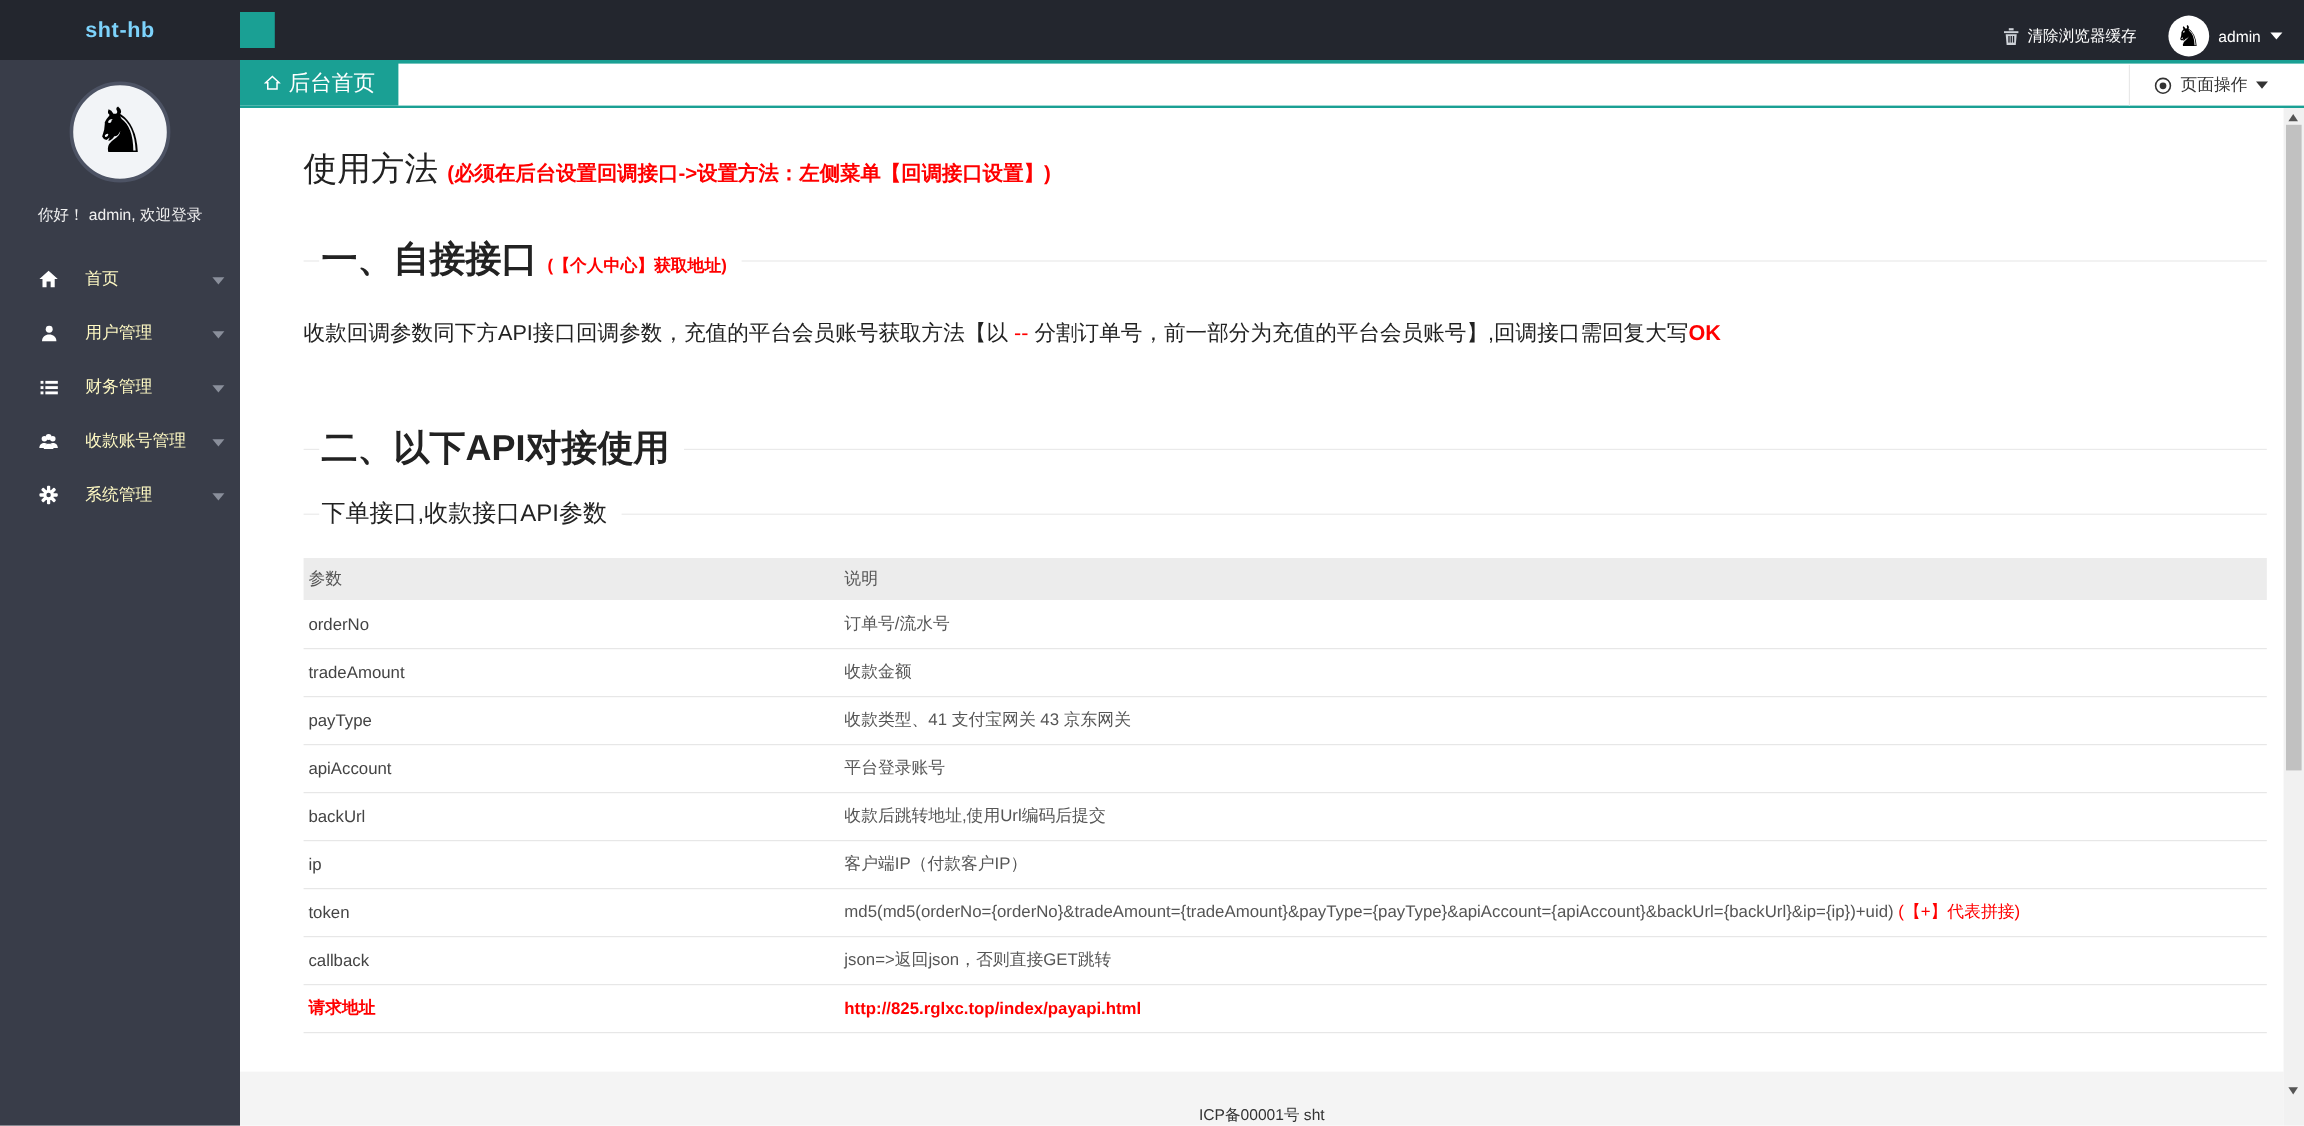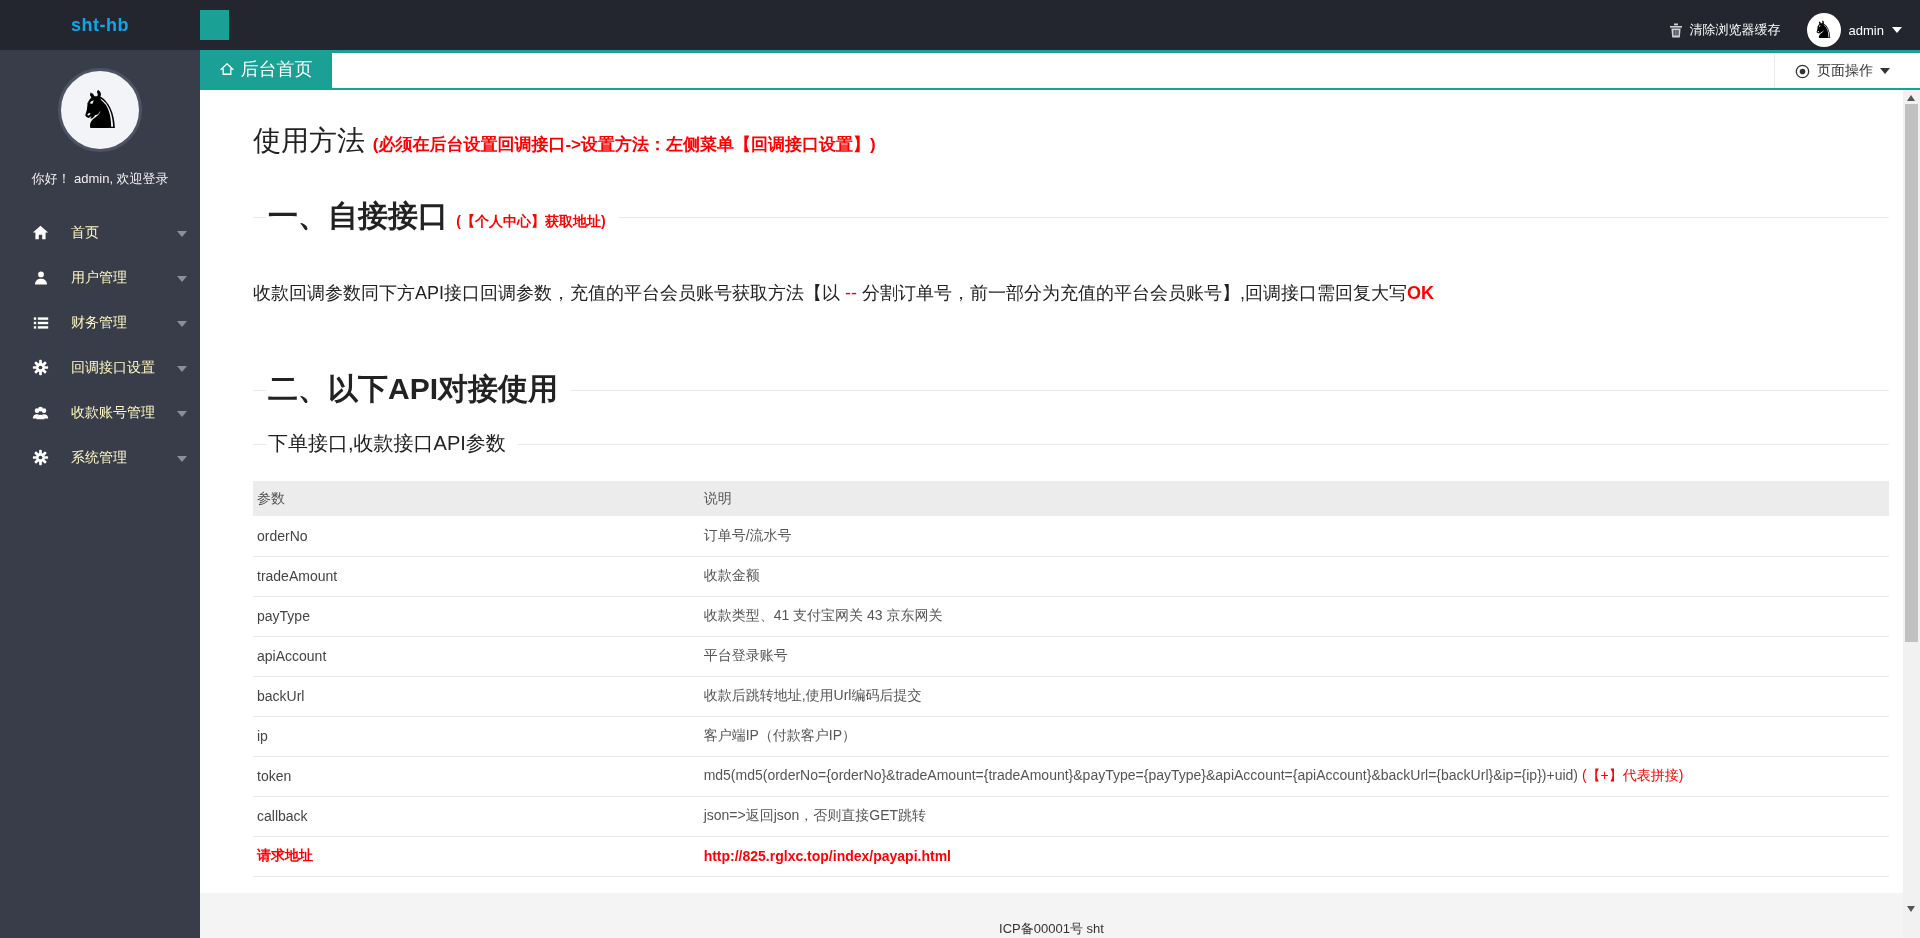--- a/index.html
+++ b/index.html
@@ -2,21 +2,21 @@
 <html><head>
 <meta charset="utf-8">
 <style>
   * { margin:0; padding:0; box-sizing:border-box; }
   html,body { width:1920px; height:938px; overflow:hidden;
     font-family:"Liberation Sans","DejaVu Sans",sans-serif; background:#fff; }
 
   
   .topbar { position:absolute; left:0; top:0; width:1920px; height:50px; background:#23262e; z-index:20; }
   .brand { position:absolute; left:0; top:0; width:200px; height:50px; display:flex; align-items:center; justify-content:center;
-    color:#0ea5e9; font-size:18px; font-weight:bold; letter-spacing:.5px; }
+    color:#7dd3fc; font-size:18px; font-weight:bold; letter-spacing:.5px; }
   .collapse-btn { position:absolute; left:200px; top:10px; width:29px; height:30px; background:#1aa094; cursor:pointer; }
   .top-right { position:absolute; right:18px; top:0; height:60px; display:flex; align-items:center; gap:26px; }
   .cache-clear { display:flex; align-items:center; gap:7px; color:#fff; font-size:13px; cursor:pointer; }
   .top-avatar { width:34px; height:34px; border-radius:50%; background:#fff; display:flex; align-items:center; justify-content:center; overflow:hidden; }
   .top-avatar .horse { font-family:"DejaVu Sans",sans-serif; font-size:24px; color:#000; line-height:1; }
   .admin-box { display:flex; align-items:center; gap:8px; color:#fff; font-size:13px; cursor:pointer; }
 
   .tri-down { width:0; height:0; border-left:5px solid transparent; border-right:5px solid transparent; border-top:6px solid #fff; }
 
   
@@ -48,21 +48,21 @@
   .page-title .red-note { font-size:17px; }
   .red-note { color:#ff0000; font-weight:bold; }
   .red-text { color:#ff0000; }
 
   .hline { position:relative; }
   .hline::before { content:""; position:absolute; left:0; right:0; top:50%; border-top:1px solid #eaeaea; }
   .hline .htext { position:relative; display:inline-block; background:#fff; margin-left:13px; padding:0 12px 0 2px; }
 
   .sec-h2 { font-size:30px; font-weight:bold; color:#222; margin-top:36px; }
   .sec-h2 .red-note { font-size:14px; }
-  .para { margin-top:44px; font-size:18px; color:#222; }
+  .para { margin-top:28px; font-size:18px; color:#222; }
   .sec-h2.second { margin-top:64px; }
   .sub-h3 { margin-top:20px; font-size:20px; font-weight:normal; color:#222; }
 
   table.api { margin-top:24px; width:100%; border-collapse:collapse; table-layout:fixed; }
   table.api th { background:#ececec; height:35px; text-align:left; font-weight:normal; font-size:14px; color:#555; padding-left:4px; }
   table.api th:first-child { width:27.3%;margin-left:36px; }
   table.api td { height:40px; border-bottom:1px solid #e7e7e7; font-size:14px; color:#555; padding-left:4px;
     overflow:hidden; white-space:nowrap; }
   table.api td:first-child { color:#444; }
   table.api tr.red-row td { color:#ff0000; font-weight:bold; }
@@ -156,36 +156,20 @@
               <rect x="6" y="8.5" width="13" height="3"></rect>
               <rect x="1" y="14" width="3" height="3"></rect>
               <rect x="6" y="14" width="13" height="3"></rect>
             </g>
           </svg>
       </span>
       <span>财务管理</span>
       <span class="caret"></span>
     </div>
 
-    <div class="menu-item">
-      <span class="micon">
-        <svg class="icon-svg" width="17" height="17" viewBox="0 0 20 20">
-            <g fill="#fff">
-              <rect x="8.4" y="1" width="3.2" height="18" rx="1"></rect>
-              <rect x="8.4" y="1" width="3.2" height="18" rx="1" transform="rotate(45 10 10)"></rect>
-              <rect x="8.4" y="1" width="3.2" height="18" rx="1" transform="rotate(90 10 10)"></rect>
-              <rect x="8.4" y="1" width="3.2" height="18" rx="1" transform="rotate(135 10 10)"></rect>
-              <circle cx="10" cy="10" r="5.2"></circle>
-            </g>
-            <circle cx="10" cy="10" r="2.2" fill="#393d49"></circle>
-          </svg>
-      </span>
-      <span>回调接口设置</span>
-      <span class="caret"></span>
-    </div>
 
     <div class="menu-item">
       <span class="micon">
         <svg class="icon-svg" width="18" height="16" viewBox="0 0 22 20">
             <g fill="#fff">
               <circle cx="6.5" cy="7" r="3"></circle>
               <circle cx="15.5" cy="7" r="3"></circle>
               <circle cx="11" cy="5" r="3.2"></circle>
               <path d="M1 17c0-3.4 2.4-5.4 5.5-5.4 1 0 2 .2 2.8.7-1.5 1.1-2.4 2.7-2.4 4.7z"></path>
               <path d="M21 17c0-3.4-2.4-5.4-5.5-5.4-1 0-2 .2-2.8.7 1.5 1.1 2.4 2.7 2.4 4.7z"></path>

